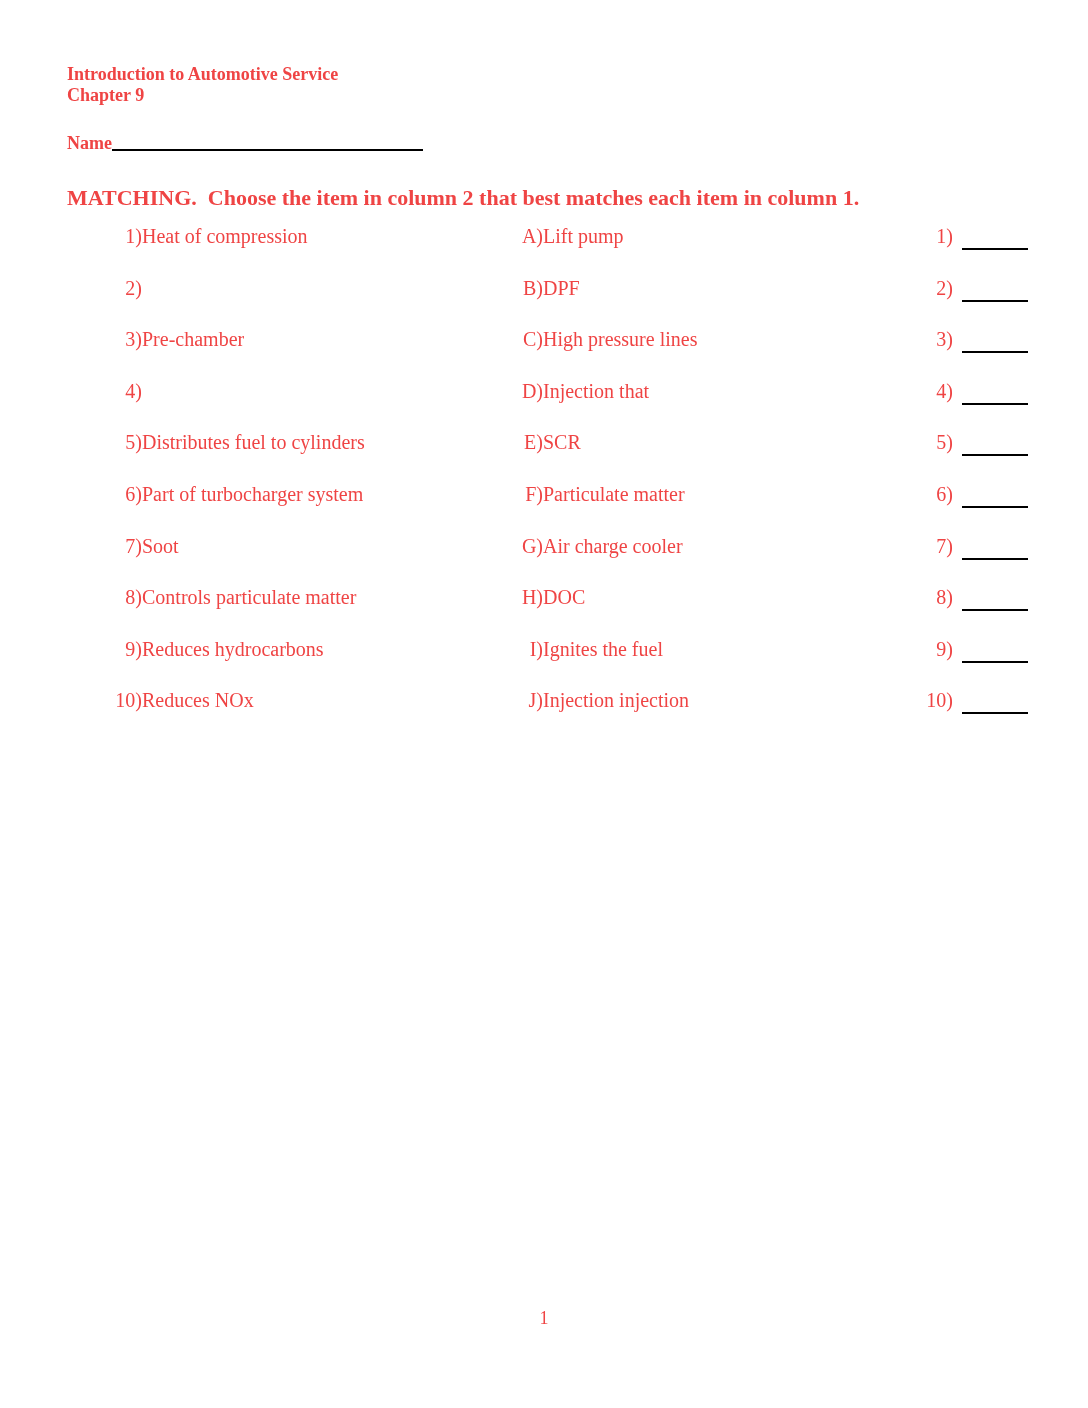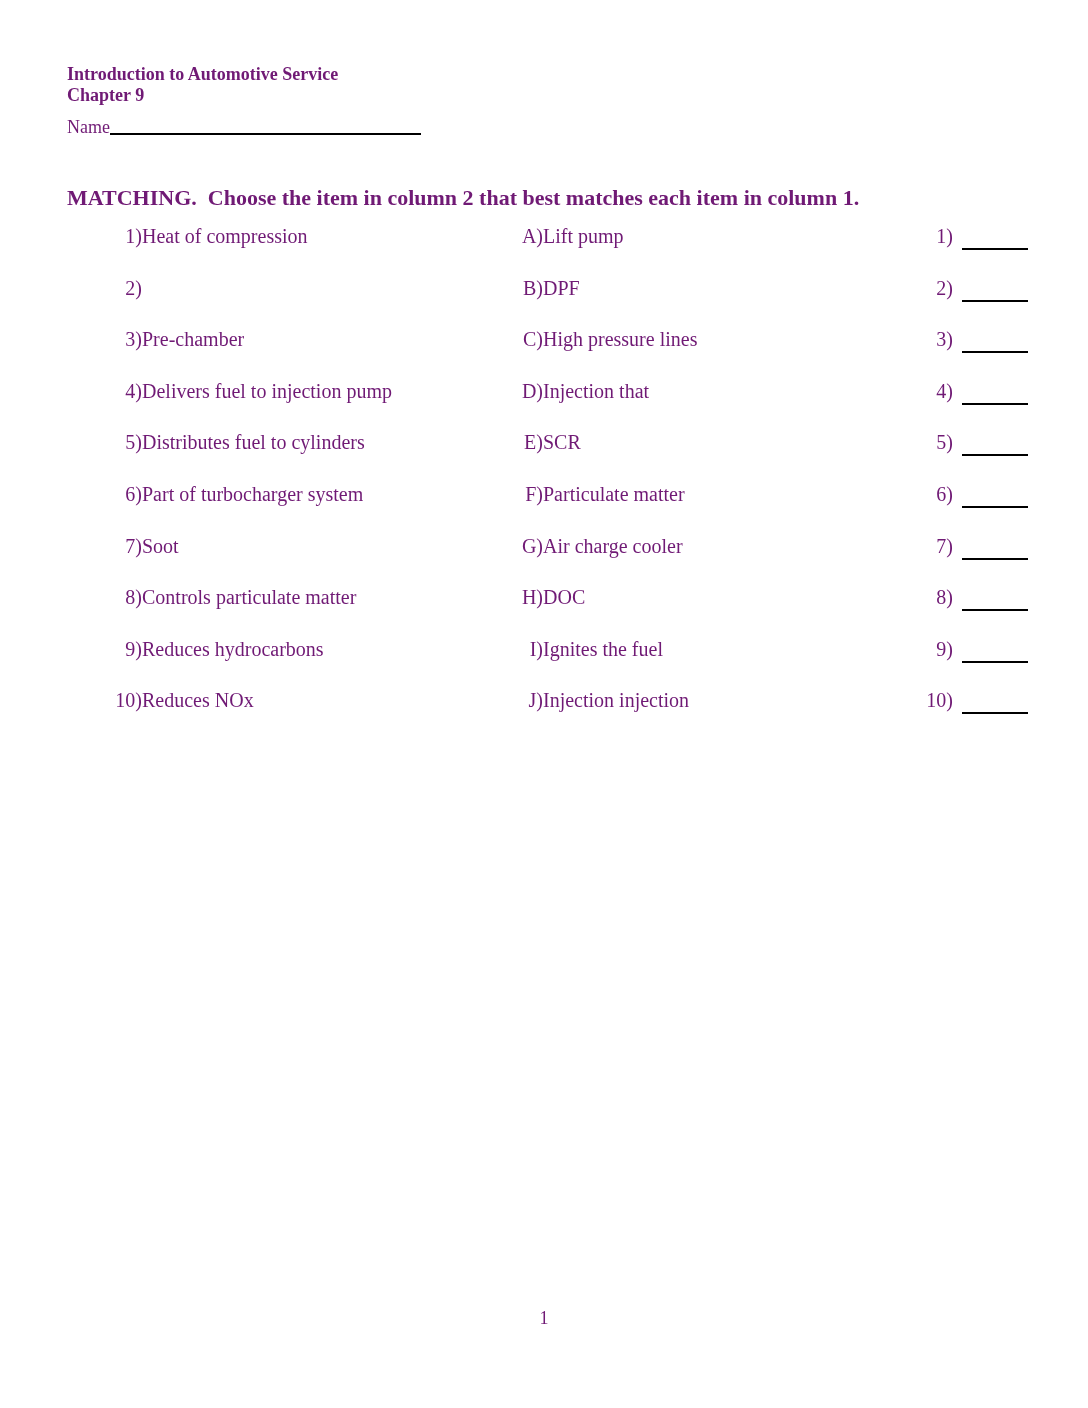--- a/index.html
+++ b/index.html
@@ -5,38 +5,38 @@
   html, body {
     margin: 0;
     padding: 0;
     background: #ffffff;
   }
   .page {
     position: relative;
     width: 1088px;
     height: 1408px;
     background: #ffffff;
-    color: #701a75;
+    color: #ef4444;
     font-family: "Liberation Serif", "DejaVu Serif", serif;
     overflow: hidden;
   }
   .doc-header {
     position: absolute;
     left: 67px;
     top: 64px;
     font-size: 18px;
     line-height: 21px;
     font-weight: bold;
   }
   .name-row {
     position: absolute;
     left: 67px;
-    top: 117px;
+    top: 133px;
     font-size: 18px;
-    font-weight: normal;
+    font-weight: bold;
     white-space: nowrap;
   }
   .name-line {
     display: inline-block;
     width: 311px;
     height: 14px;
     border-bottom: 2px solid #000000;
     transform: translateY(2px);
   }
   .instructions {
@@ -166,21 +166,20 @@
       </div>
       <div class="cell-ans">
         <span class="mark-ans">3)</span>
         <span class="answer-blank"></span>
       </div>
     </div>
 
     <div class="m-row">
       <div class="cell-q">
         <span class="mark-num">4)</span>
-        <span class="lbl">Delivers fuel to injection pump</span>
       </div>
       <div class="cell-opt">
         <span class="mark-letter">D)</span>
         <span class="lbl">Injection that</span>
       </div>
       <div class="cell-ans">
         <span class="mark-ans">4)</span>
         <span class="answer-blank"></span>
       </div>
     </div>

